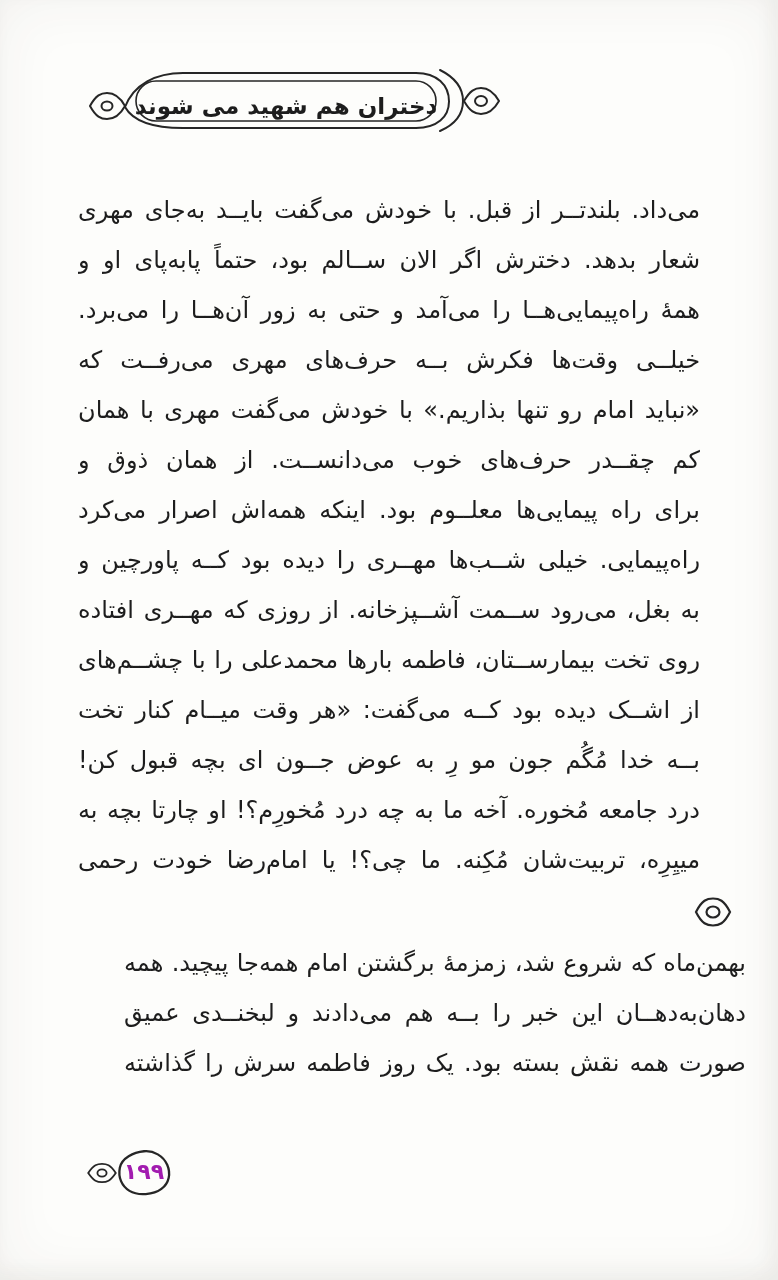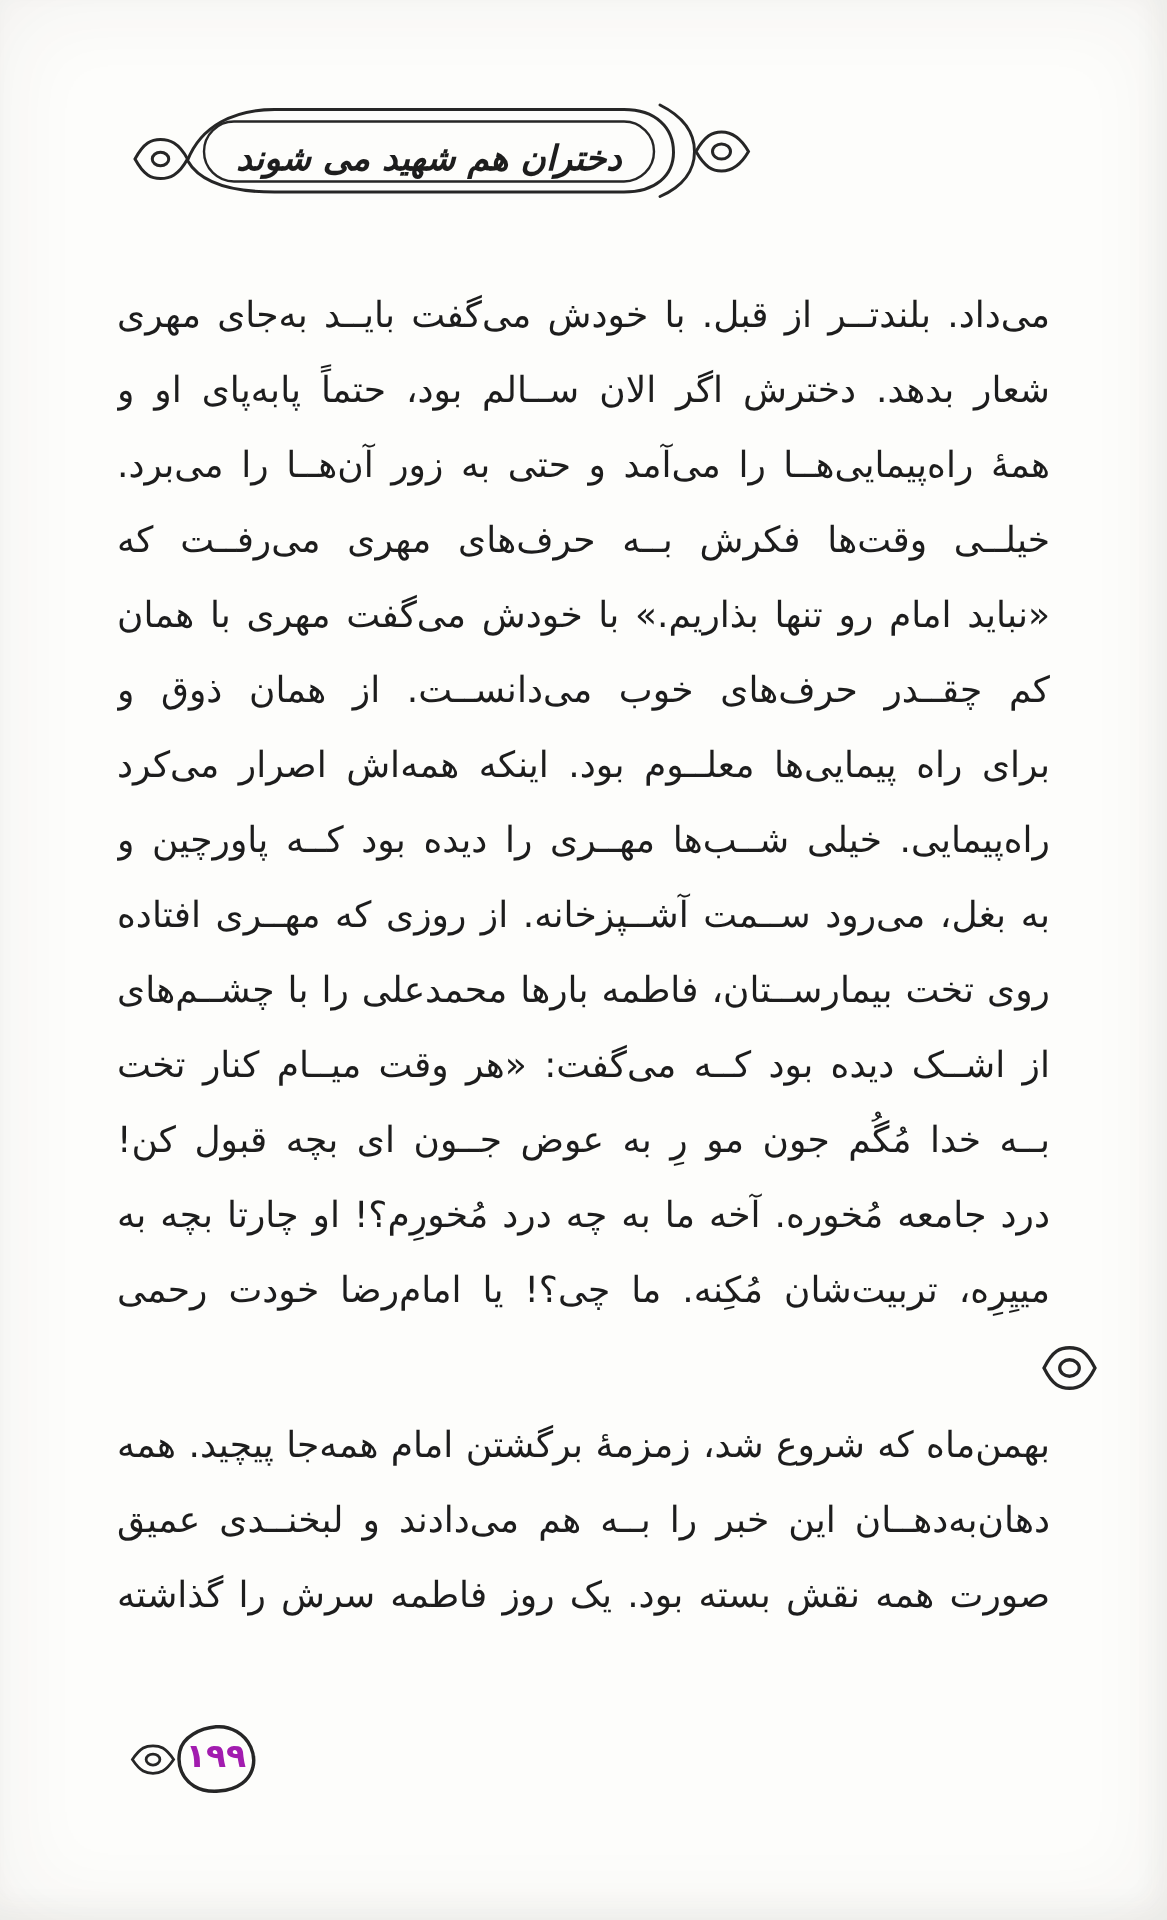--- a/index.html
+++ b/index.html
@@ -12,29 +12,29 @@
     position:absolute;inset:0;
     box-shadow:inset 0 0 60px rgba(60,55,45,0.06), inset -6px -8px 18px rgba(60,55,45,0.05);
   }
   
   .header-box{position:absolute;left:88px;top:64px;width:420px;height:74px;}
   .header-box svg{position:absolute;inset:0;width:100%;height:100%;}
   .chapter-title{
     position:absolute;left:48px;top:17px;width:300px;height:49px;
     display:flex;align-items:center;justify-content:center;
     direction:rtl;font-weight:bold;font-size:23px;color:#1d1d1d;
-    letter-spacing:0;white-space:nowrap;font-style:italic;
+    letter-spacing:0;white-space:nowrap;
   }
   
   .textblock{
     position:absolute;left:78px;width:622px;
     direction:rtl;color:#1d1d1d;font-size:24px;
   }
   .para1{top:185px;}
-  .para2{top:938px;}
+  .para2{top:938px;margin-left:46px;}
   .textblock .line{
     height:50px;line-height:50px;overflow:hidden;
     text-align:justify;text-align-last:justify;
   }
   
   .section-ornament{position:absolute;left:694px;top:896px;width:38px;height:32px;}
   .section-ornament svg{width:100%;height:100%;display:block;}
   
   .footer-box{position:absolute;left:84px;top:1147px;width:110px;height:52px;}
   .footer-eye{position:absolute;left:2px;top:15px;width:32px;height:22px;}

